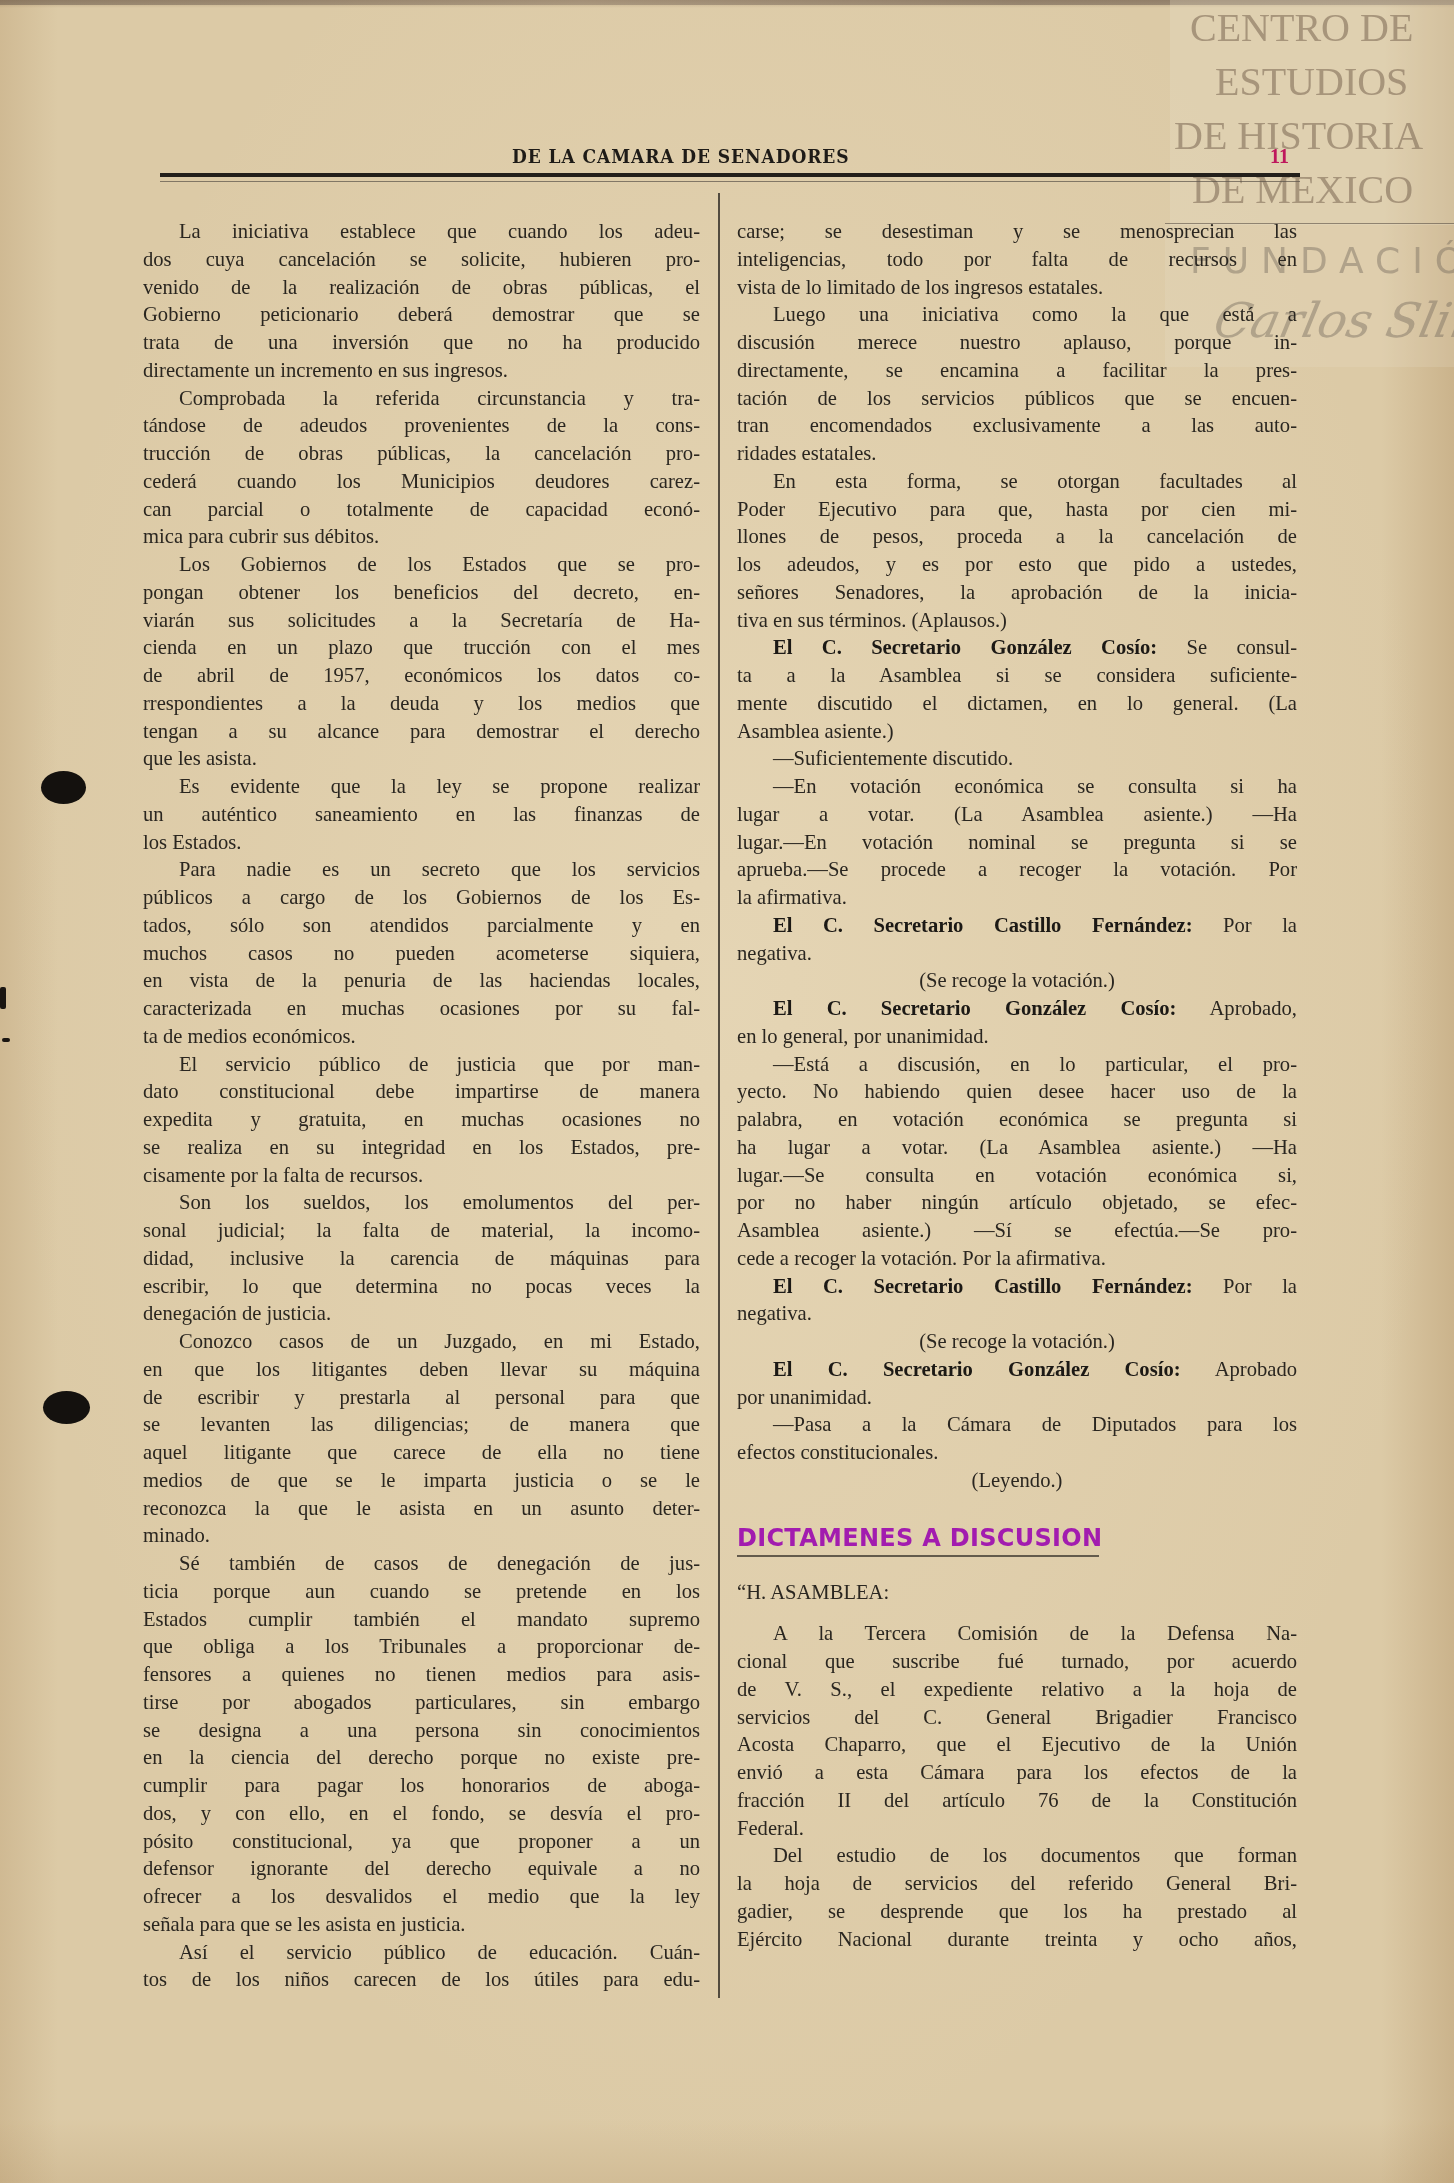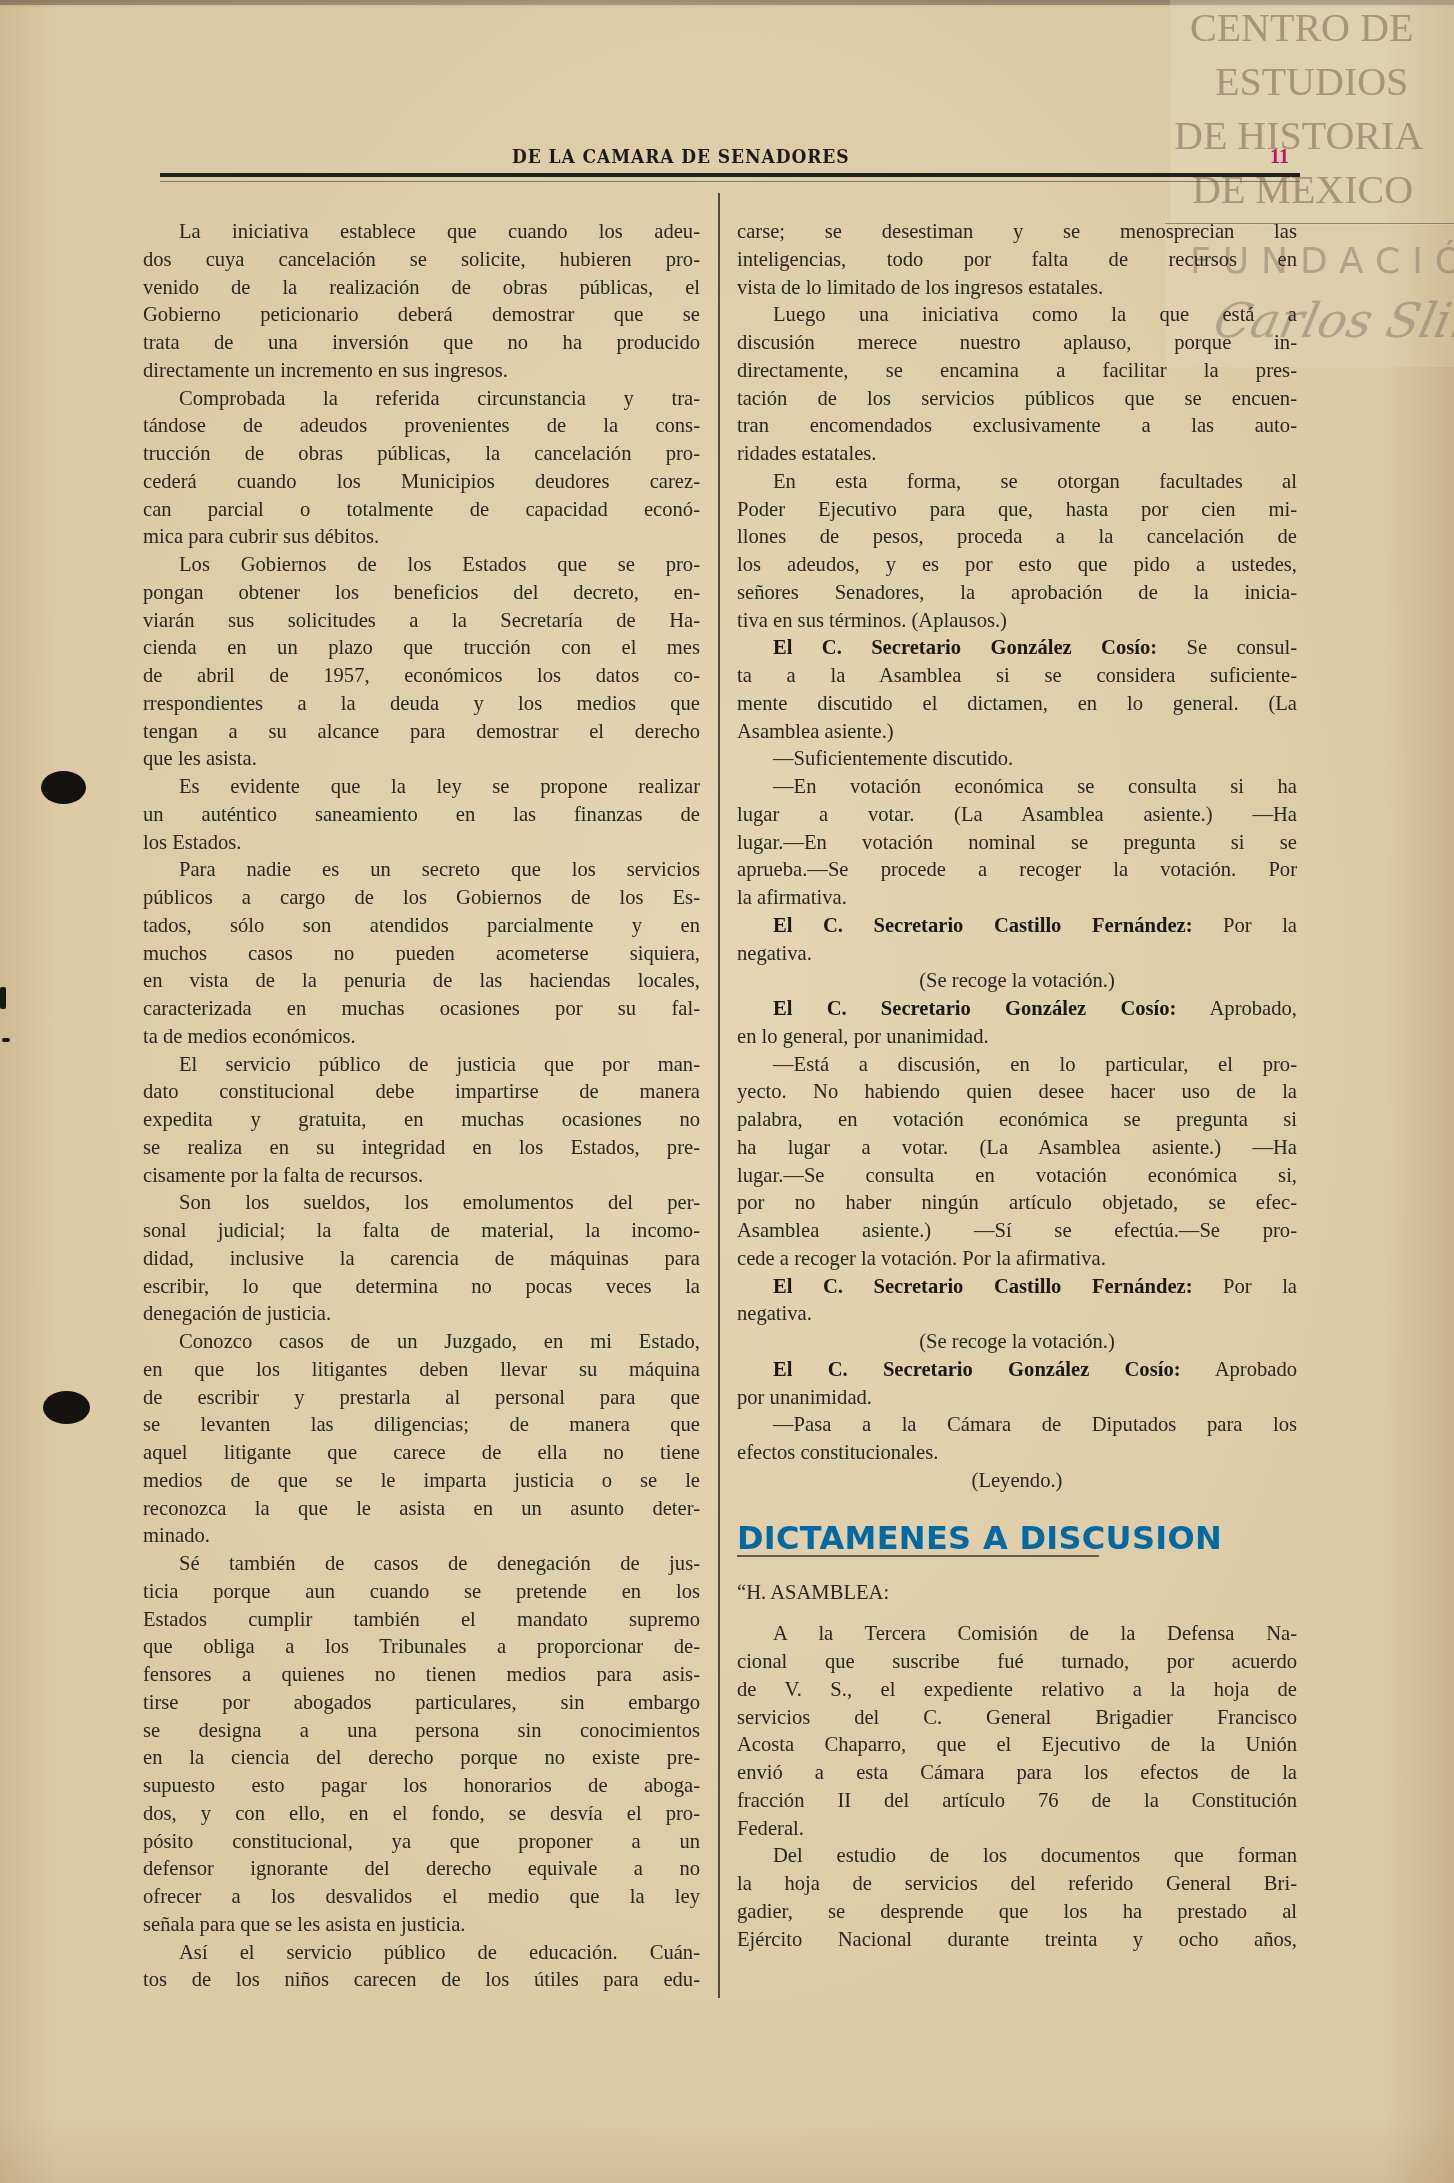--- a/index.html
+++ b/index.html
@@ -27,22 +27,22 @@
 
   .column { position:absolute; top:218px; font-size:20.6px; line-height:27.75px; text-align:justify; hyphens:none; }
   .col-left { left:143px; width:557px; }
   .col-right { left:737px; width:560px; }
   .column b { font-weight:bold; color:#1c1915; }
   .line { display:block; text-align:justify; text-align-last:justify; white-space:nowrap; }
   .line.last { text-align-last:left; }
   .line.ind { padding-left:36px; }
   .line.ctr { text-align:center; text-align-last:center; }
 
-  .section-heading { font-family:"DejaVu Sans", sans-serif; font-weight:bold; font-size:32px; letter-spacing:0.3px;
-    margin:28px 0 0 0; line-height:30px; color:#0369a1; text-indent:0; white-space:nowrap; }
+  .section-heading { font-family:"DejaVu Sans", sans-serif; font-weight:bold; font-size:24px; letter-spacing:0.3px;
+    margin:28px 0 0 0; line-height:30px; color:#a21caf; text-indent:0; white-space:nowrap; }
   .section-rule { width:362px; height:2px; background:#3a342c; opacity:.75; margin:2px 0 22px 0; }
   .salutation { text-indent:0; margin:0 0 14px 0; white-space:nowrap; }
 
   .watermark { position:absolute; left:1170px; top:0; width:284px; height:225px; background:rgba(235,225,205,0.28); }
   .wm-line { position:absolute; font-family:"Liberation Serif", serif; color:rgba(120,100,80,0.55); font-size:40px; white-space:nowrap; }
   .wm-fundacion { position:absolute; left:1190px; top:240px; font-family:"DejaVu Sans", sans-serif; font-size:36px; letter-spacing:12px; color:rgba(120,108,95,0.45); white-space:nowrap; }
   .wm-signature { position:absolute; left:1215px; top:292px; font-family:"DejaVu Serif", serif; font-style:italic; font-size:48px; color:rgba(120,108,95,0.45); white-space:nowrap; transform:skewX(-12deg); }
   .wm-rule { position:absolute; left:1165px; top:223px; width:289px; height:1px; background:rgba(90,80,70,0.6); }
   .wm-panel2 { position:absolute; left:1165px; top:224px; width:289px; height:143px; background:rgba(235,225,205,0.2); }
 
@@ -129,21 +129,21 @@
     <span class="line">reconozca la que le asista en un asunto deter-</span>
     <span class="line last">minado.</span>
     <span class="line ind">Sé también de casos de denegación de jus-</span>
     <span class="line">ticia porque aun cuando se pretende en los</span>
     <span class="line">Estados cumplir también el mandato supremo</span>
     <span class="line">que obliga a los Tribunales a proporcionar de-</span>
     <span class="line">fensores a quienes no tienen medios para asis-</span>
     <span class="line">tirse por abogados particulares, sin embargo</span>
     <span class="line">se designa a una persona sin conocimientos</span>
     <span class="line">en la ciencia del derecho porque no existe pre-</span>
-    <span class="line">supuesto esto pagar los honorarios de aboga-</span>
+    <span class="line">cumplir para pagar los honorarios de aboga-</span>
     <span class="line">dos, y con ello, en el fondo, se desvía el pro-</span>
     <span class="line">pósito constitucional, ya que proponer a un</span>
     <span class="line">defensor ignorante del derecho equivale a no</span>
     <span class="line">ofrecer a los desvalidos el medio que la ley</span>
     <span class="line last">señala para que se les asista en justicia.</span>
     <span class="line ind">Así el servicio público de educación. Cuán-</span>
     <span class="line">tos de los niños carecen de los útiles para edu-</span>
   </div>
 
 <div class="column col-right">

